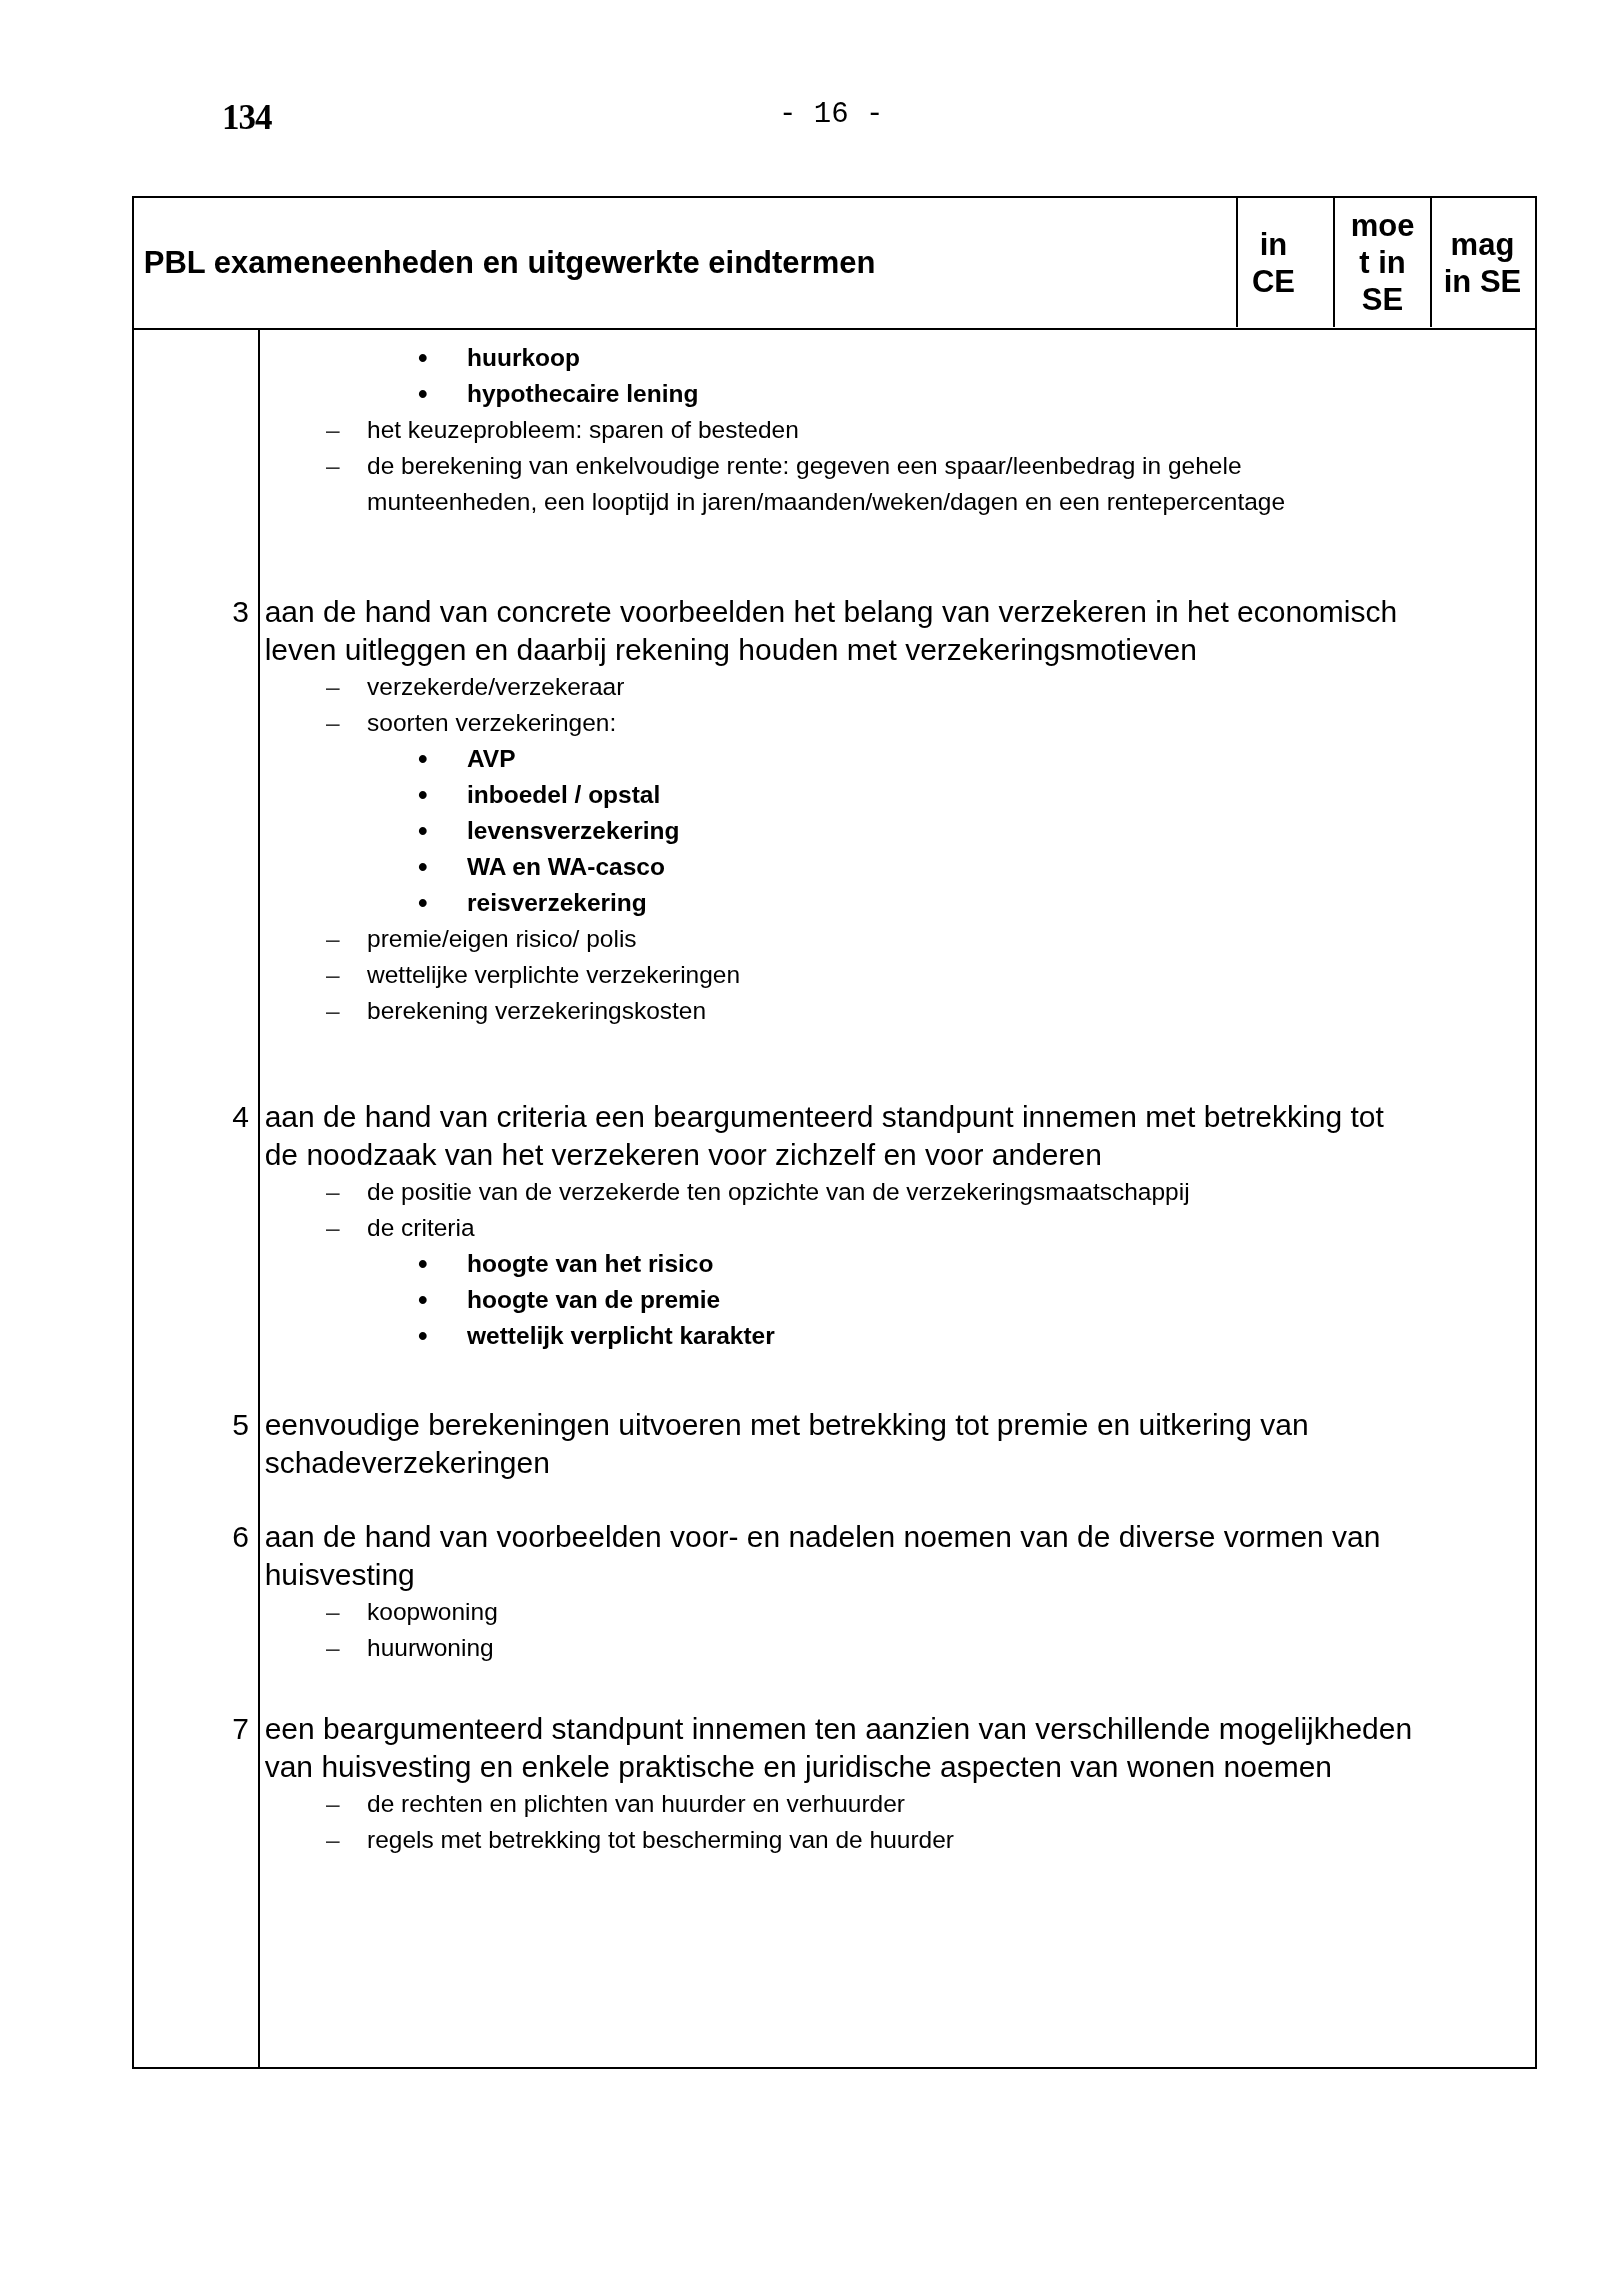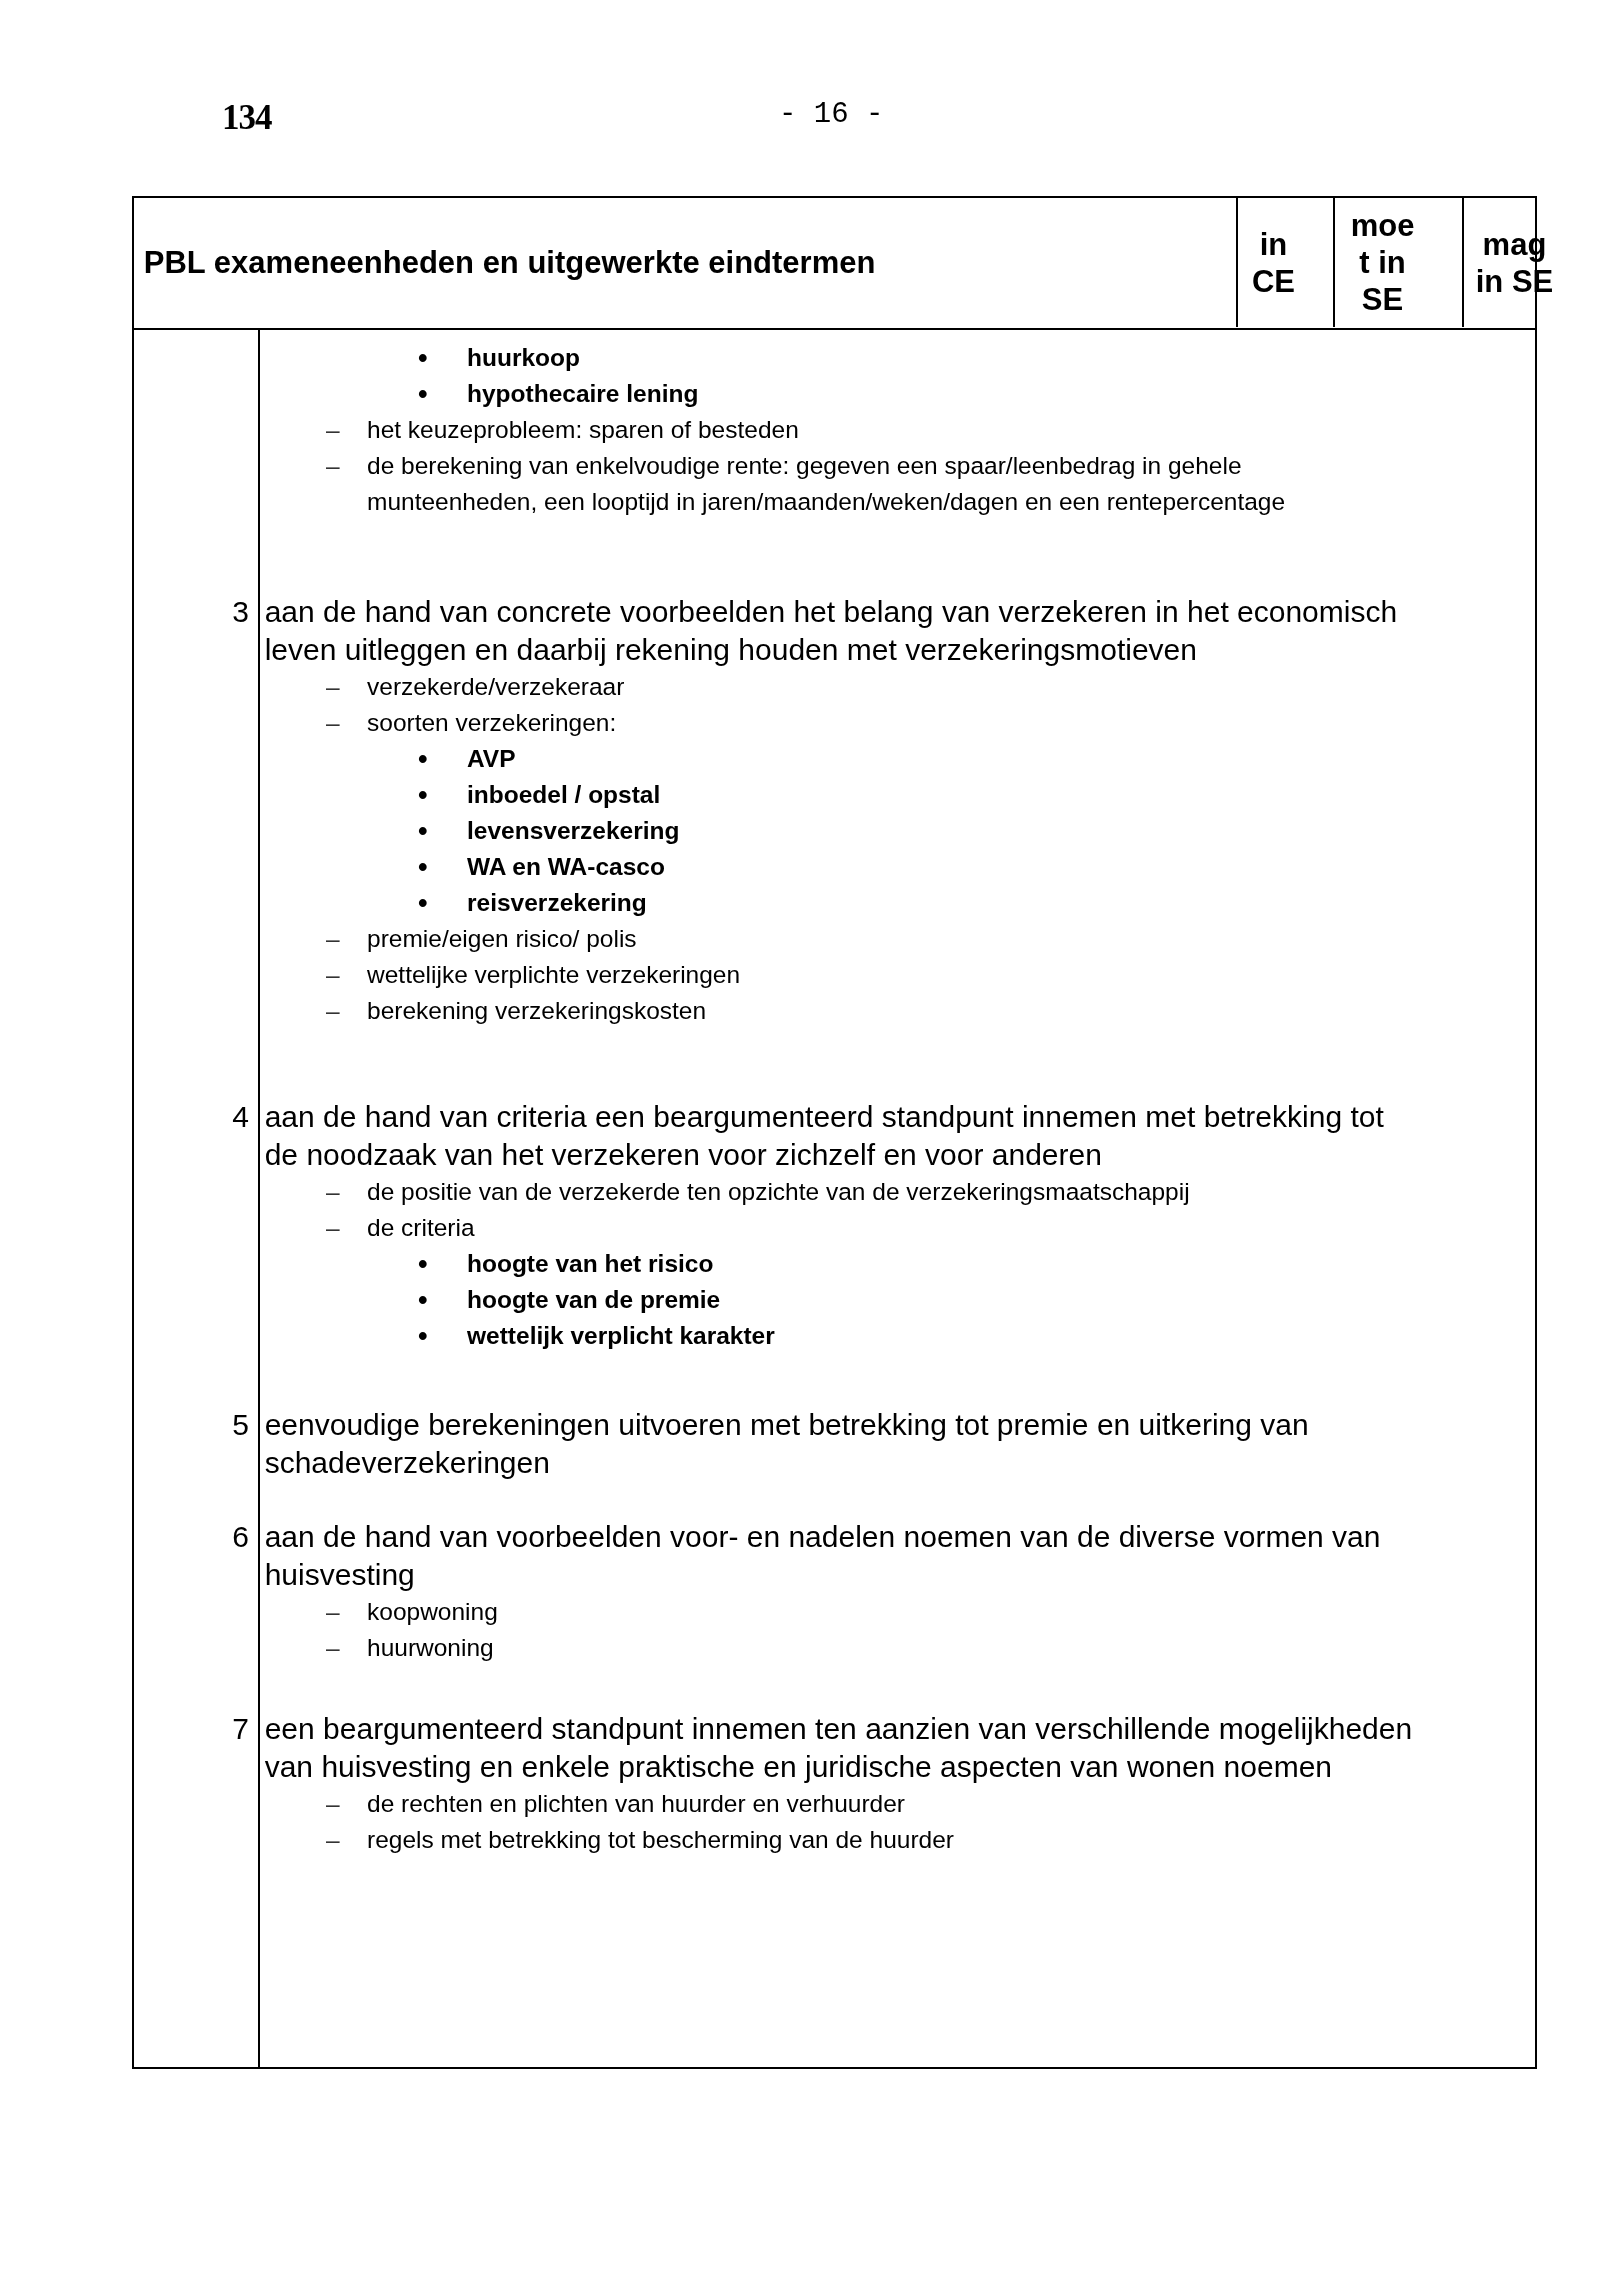--- a/index.html
+++ b/index.html
@@ -5,21 +5,21 @@
   html, body { margin:0; padding:0; background:#ffffff; }
   body { width:1621px; height:2293px; position:relative; overflow:hidden; color:#000; }
   .page-num { position:absolute; left:198px; top:98px; font-family:"Liberation Serif", serif; font-weight:bold; font-size:35px; letter-spacing:-1px;margin-left:24px; }
   .running { position:absolute; left:779px; top:98px; font-family:Liberation Mono, monospace; font-size:29px; }
   .tbl { position:absolute; left:132px; top:196px; width:1405px; height:1873px; border:2.9px solid #000; box-sizing:border-box; }
   .hdr { position:absolute; left:0; top:0; right:0; height:132px; border-bottom:2.9px solid #000; box-sizing:border-box; font-family:"Liberation Sans", sans-serif; font-weight:bold; }
   .hdr-title { position:absolute; left:9.8px; top:0; height:129px; display:flex; align-items:center; font-size:31px; }
   .hcol { position:absolute; top:0; height:129px; border-left:2.9px solid #000; box-sizing:border-box; display:flex; align-items:center; justify-content:center; text-align:center; font-size:31px; line-height:37px; }
   .hc1 { left:1102px; width:73px; }
   .hc2 { left:1199px; width:97px; }
-  .hc3 { left:1328px; width:103px; }
+  .hc3 { left:1296px; width:103px; }
   .hcol span { white-space:pre-line; display:block; }
   .numcol { position:absolute; left:124px; top:132px; bottom:0; border-left:2px solid #000; }
   .body { position:absolute; left:0; top:132px; right:0; bottom:0; font-family:"Liberation Sans", sans-serif; }
   .block { position:absolute; left:0; right:0; }
   .goal { display:flex; font-size:30px; line-height:38px; }
   .goal .n { width:115px; text-align:right; padding-right:15.7px; box-sizing:content-box; }
   .goal .t { width:1255px; padding-left:0; }
   .sub { font-size:24.5px; line-height:36px; }
   .dash { position:relative; padding-left:233px; }
   .dash::before { content:"\2013"; position:absolute; left:192px; color:#333; }

